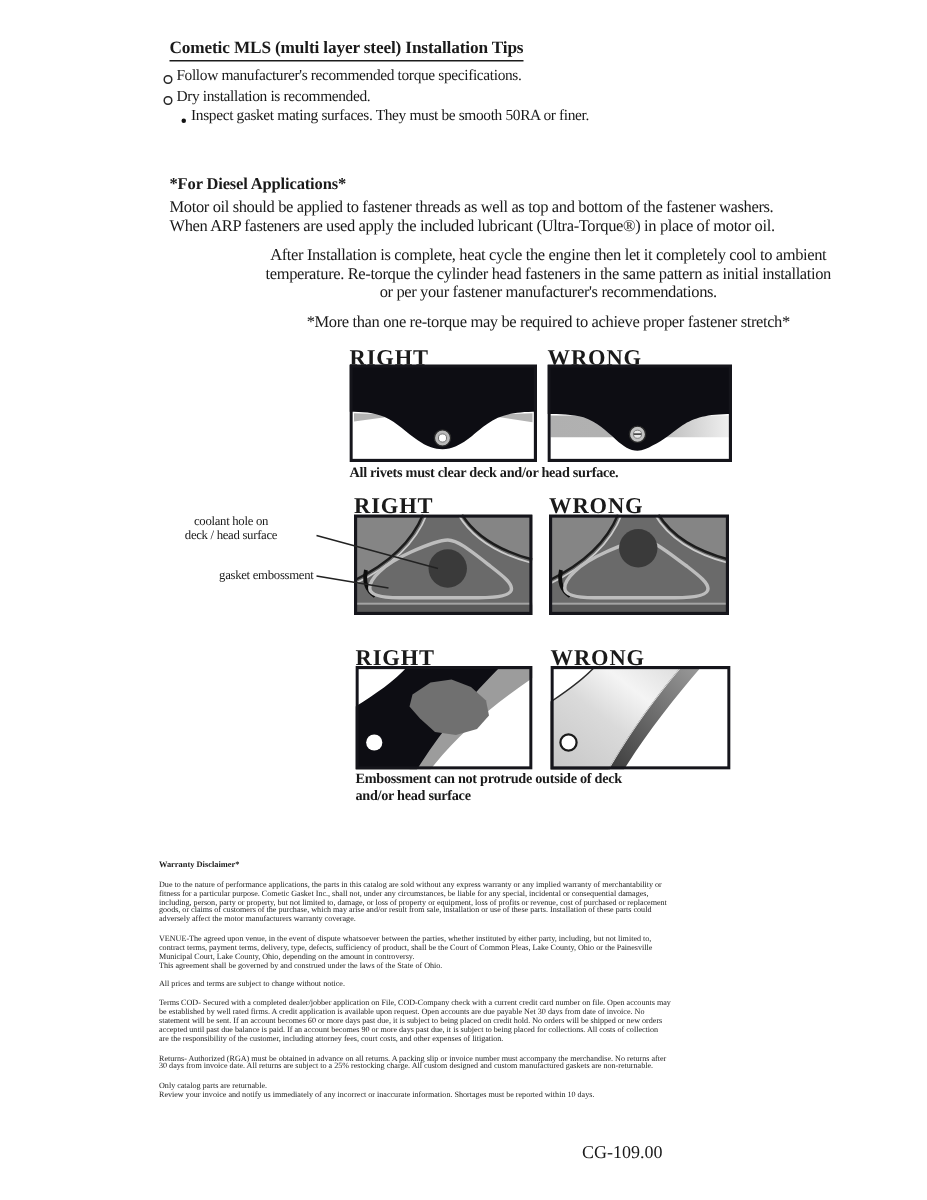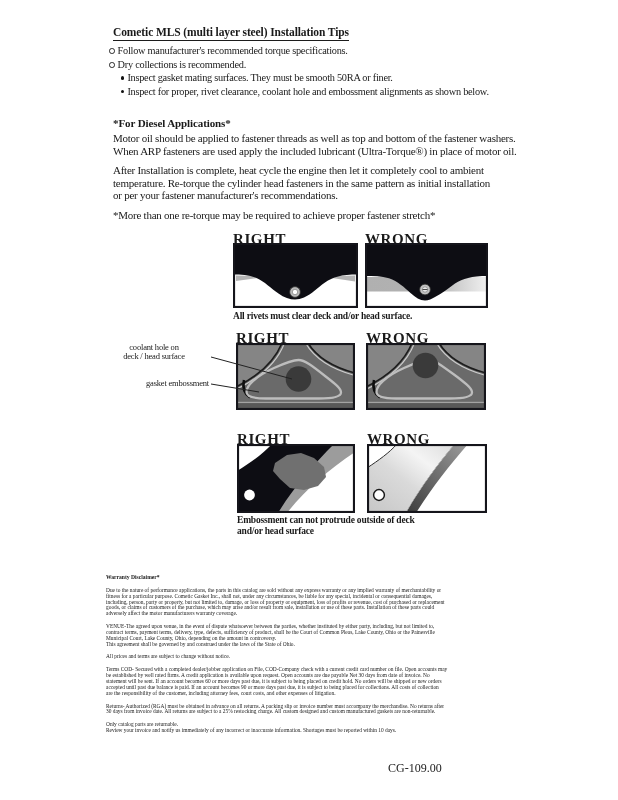--- a/index.html
+++ b/index.html
@@ -8,29 +8,29 @@
     font-family:Liberation Serif, serif;color:var(--ink,#1a1a1a);
   }
   .abs{position:absolute;}
   
   .title{
     left:113px;top:26px;font-size:11.5px;font-weight:bold;letter-spacing:-0.1px;
     border-bottom:1.5px solid #1c1c1c;padding-bottom:1.5px;white-space:nowrap;
   }
   
   .tips{left:109px;top:44px;}
-  .tip{display:flex;align-items:flex-start;line-height:13.7px;font-size:10.3px;letter-spacing:-0.25px;white-space:nowrap;}
+  .tip{display:flex;align-items:center;line-height:13.7px;font-size:10.3px;letter-spacing:-0.25px;white-space:nowrap;}
   .tip .marker{flex:0 0 auto;width:3.6px;height:3.6px;border:0.9px solid #2a2a2a;border-radius:50%;margin:4.4px 3px 0 0;background:transparent;}
   .tip.sub{margin-left:12px;}
   .tip.sub .marker{width:3.4px;height:3.4px;border:none;background:#111;margin-top:4.8px;}
   
   .diesel-heading{left:113px;top:117px;font-size:11px;font-weight:bold;letter-spacing:-0.1px;white-space:nowrap;}
   .diesel{left:113px;top:132px;width:505px;}
   .dpara{margin:0;font-size:11px;line-height:12.6px;letter-spacing:-0.25px;white-space:pre-line;}
-  .dpara + .dpara{margin-top:7px;}
+  .dpara + .dpara{margin-top:7px;text-align:center;}
   
   .dlabel{font-size:15px;font-weight:600;letter-spacing:0.6px;white-space:nowrap;}
   .caption{font-size:9.5px;font-weight:bold;letter-spacing:-0.2px;white-space:pre-line;line-height:10.5px;}
   .callout{font-size:8.5px;line-height:9.3px;letter-spacing:-0.2px;text-align:right;white-space:pre-line;}
   .diag{position:absolute;display:block;}
   .overlay{position:absolute;left:0;top:0;pointer-events:none;}
   
   .disclaimer{left:106px;top:575px;width:480px;}
   .dp{margin:0;font-size:5.4px;line-height:5.85px;letter-spacing:0;white-space:pre-line;}
   .dp + .dp{margin-top:7px;}
@@ -47,29 +47,25 @@
   <div class="abs title">Cometic MLS (multi layer steel) Installation Tips</div>
 
   <div class="abs tips">
 
   <div class="tip">
       <span class="marker"></span>
       <span class="tip-text">Follow manufacturer's recommended torque specifications.</span>
     </div>
       <div class="tip">
       <span class="marker"></span>
-      <span class="tip-text">Dry collections is recommended.</span>
+      <span class="tip-text">Dry installation is recommended.</span>
     </div>
       <div class="tip sub">
       <span class="marker"></span>
       <span class="tip-text">Inspect gasket mating surfaces.  They must be smooth 50RA or finer.</span>
-    </div>
-      <div class="tip sub">
-      <span class="marker"></span>
-      <span class="tip-text">Inspect for proper, rivet clearance, coolant hole and embossment alignments as shown below.</span>
     </div>
     </div>
 
   <div class="abs diesel-heading">*For Diesel Applications*</div>
 
   <div class="abs diesel">
 
   <p class="dpara">Motor oil should be applied to fastener threads as well as top and bottom of the fastener washers.
 When ARP fasteners are used apply the included lubricant (Ultra-Torque®) in place of motor oil.</p>
       <p class="dpara">After Installation is complete, heat cycle the engine then let it completely cool to ambient

